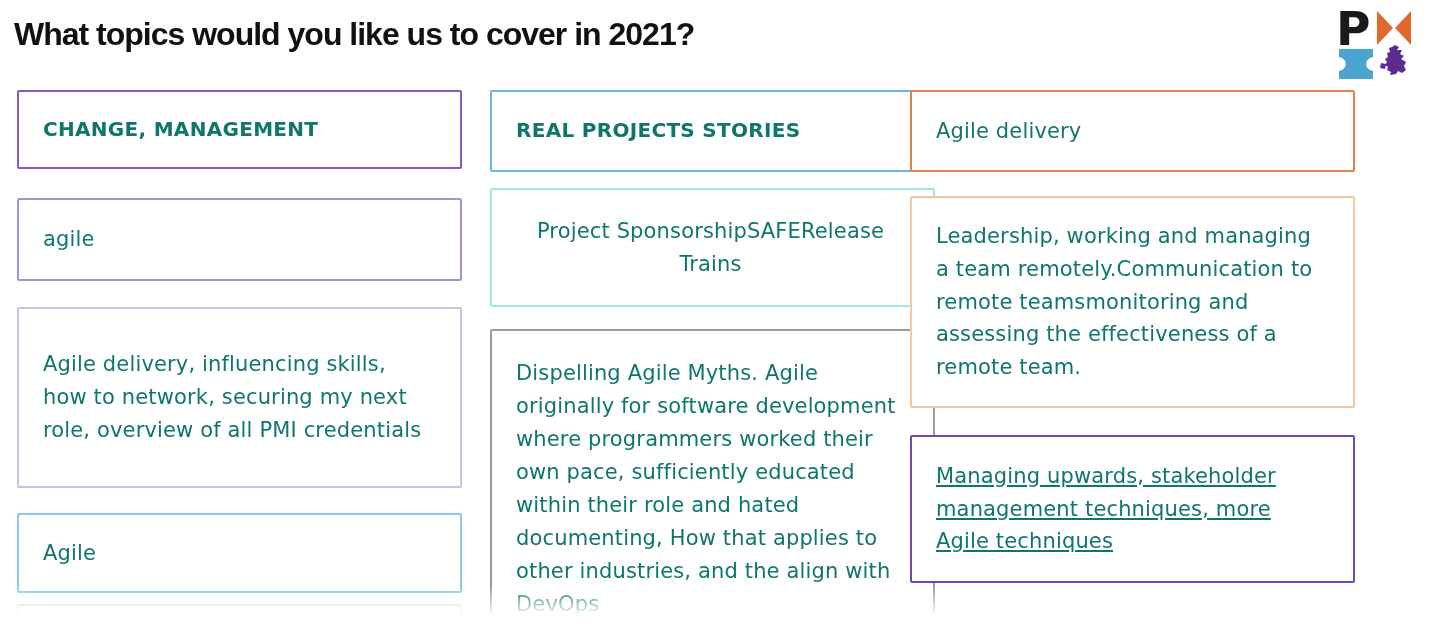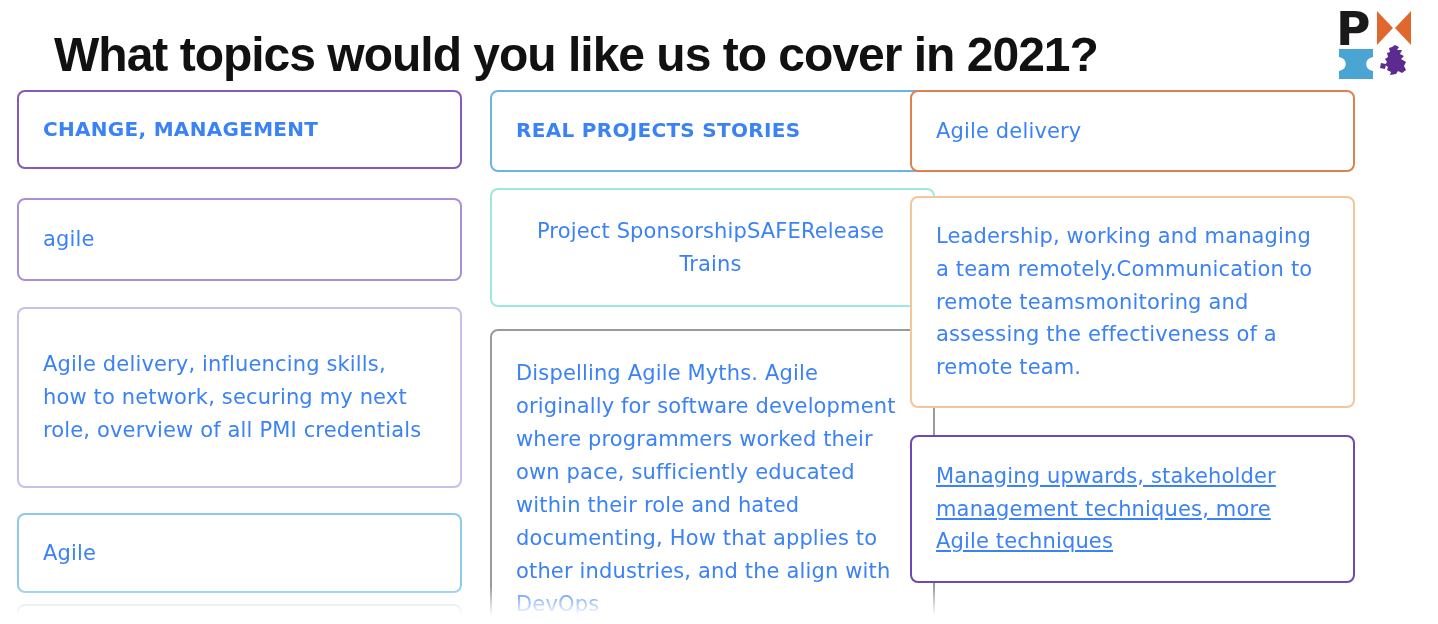--- a/index.html
+++ b/index.html
@@ -3,33 +3,33 @@
 <meta charset="utf-8">
 <style>
   html,body{margin:0;padding:0;}
   body{
     width:1438px;height:624px;position:relative;overflow:hidden;
     background:#ffffff;font-family:"DejaVu Sans",sans-serif;
   }
   .page-title{
     position:absolute;left:14px;top:-6px;
     font-family:"Liberation Sans",sans-serif;
-    font-weight:800;font-size:48px;letter-spacing:-1px;
-    color:#111111;line-height:1.2;white-space:nowrap;margin-left:40px;
+    font-weight:800;font-size:32px;letter-spacing:-1px;
+    color:#111111;line-height:1.2;white-space:nowrap;
   }
   .logo{position:absolute;left:1337px;top:8px;width:76px;height:72px;}
   .board{position:absolute;top:90px;left:0;width:1438px;}
   .col{position:absolute;top:0;width:445px;}
   #col-0{left:17px}
   #col-1{left:490px}
   #col-2{left:910px}
   .card{
-    box-sizing:border-box;border:2px solid #c4b5fd;border-radius:8px;
+    box-sizing:border-box;border:2px solid #c4b5fd;border-radius:2px;
     background:#ffffff;display:flex;align-items:center;
-    padding:10px 28px 10px 24px;color:#3b82f6;
+    padding:10px 28px 10px 24px;color:#0f766e;
     font-size:21px;line-height:1.57;letter-spacing:0.15px;font-weight:500;
   }
   .card.header-card .card-text{font-weight:700;font-size:20px;letter-spacing:0.3px;}
   .card.top-align{align-items:flex-start;padding-top:26px;}
   .card-text{width:100%;}
   
   #col-0 .card:nth-child(1){height:79px;margin-bottom:29px}
   #col-0 .card:nth-child(2){height:83px;margin-bottom:26px}
   #col-0 .card:nth-child(3){height:181px;margin-bottom:25px}
   #col-0 .card:nth-child(4){height:80px;margin-bottom:11px}

